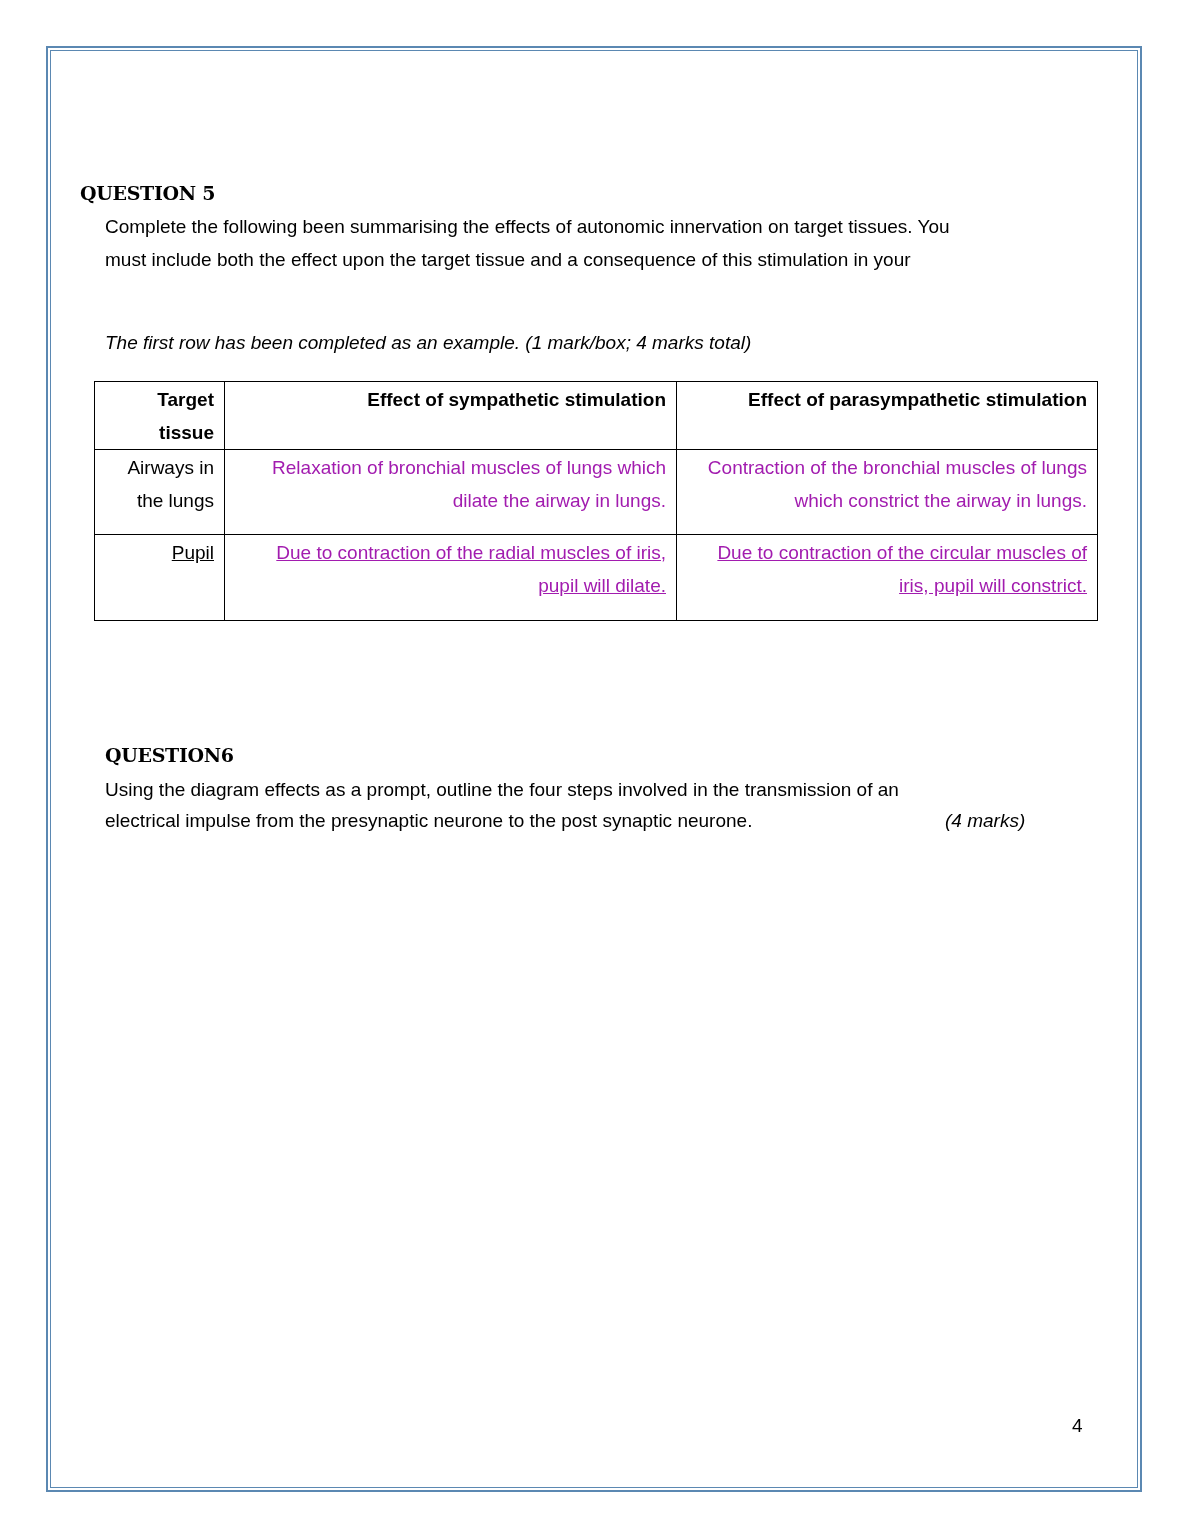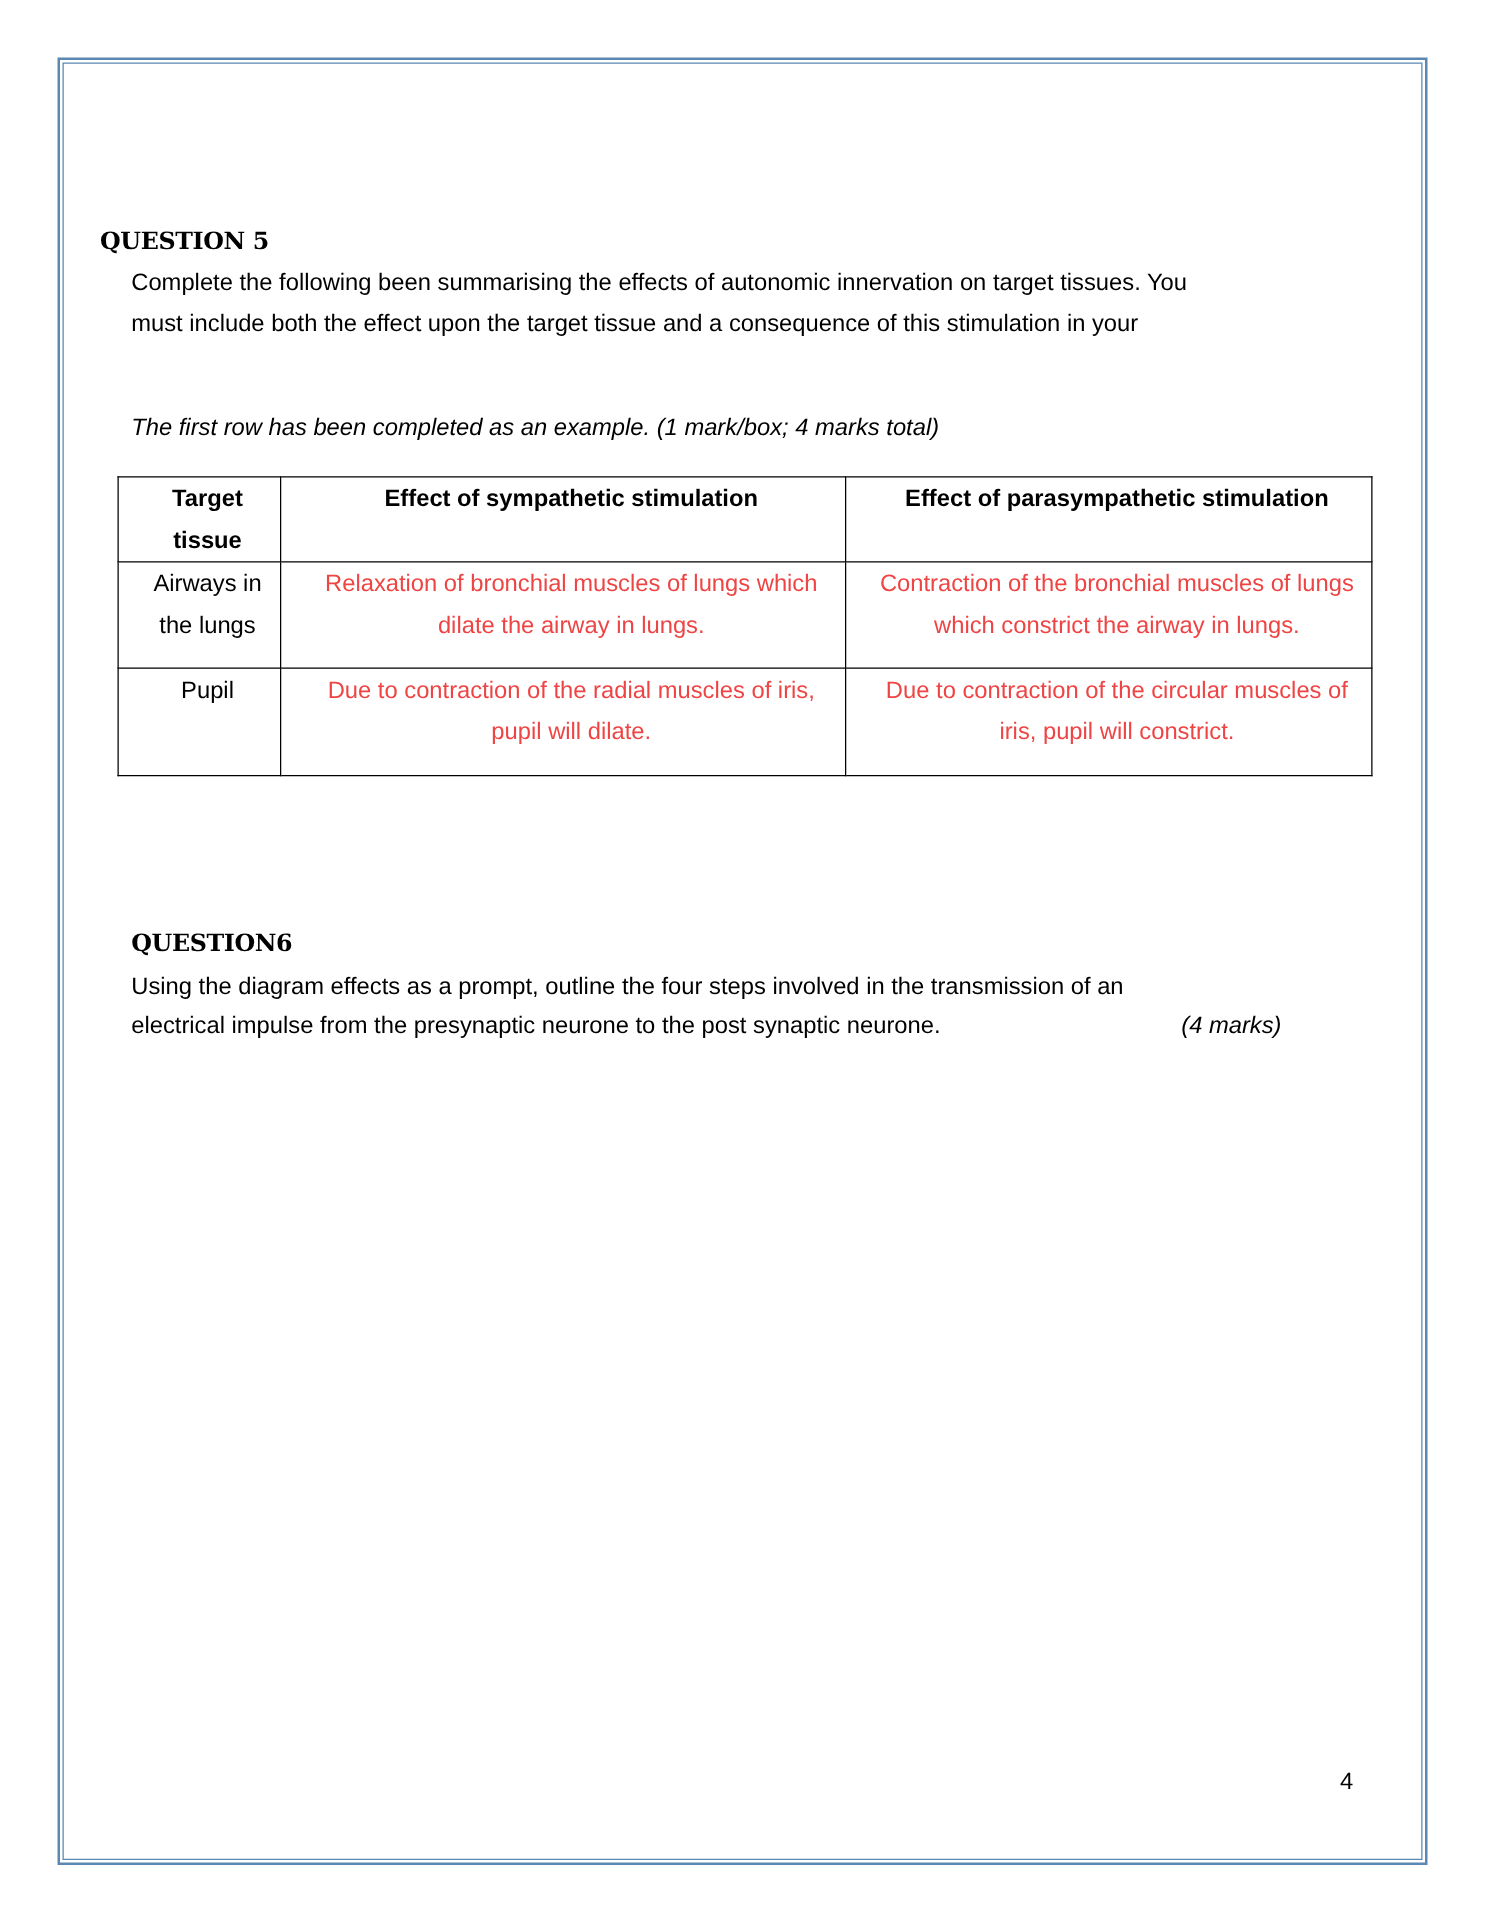--- a/index.html
+++ b/index.html
@@ -3,28 +3,28 @@
 <meta charset="utf-8">
 <style>
   html, body { margin: 0; padding: 0; background: #ffffff; }
   body { width: 1190px; height: 1540px; position: relative; font-family: "Liberation Sans", sans-serif; color: #000; }
   .page-border-outer { position: absolute; left: 46px; top: 46px; width: 1096px; height: 1446px; border: 2px solid #5b88b2; box-sizing: border-box; }
   .page-border-inner { position: absolute; left: 50px; top: 50px; width: 1088px; height: 1438px; border: 1px solid #5b88b2; box-sizing: border-box; }
   .q-heading { position: absolute; font-family: "DejaVu Serif", serif; font-weight: bold; font-size: 19px; letter-spacing: -0.3px; }
   .para { position: absolute; left: 105px; font-size: 19px; line-height: 33px; width: 990px; }
   .italic { font-style: italic; }
   table.q5 { position: absolute; left: 94px; top: 381px; width: 1004px; border-collapse: collapse; font-size: 19px; line-height: 33px; }
-  table.q5 td, table.q5 th { border: 1px solid #000; vertical-align: top; text-align: center; padding: 1px 10px 0 23px; }
+  table.q5 td, table.q5 th { border: 1px solid #000; vertical-align: top; text-align: right; padding: 1px 10px 0 23px; }
   table.q5 th { font-weight: bold; height: 52px; box-sizing: border-box; }
   .col1 { width: 130px; }
   .col2 { width: 452px; }
-  .answer { color: #ef4444; }
+  .answer { color: #a21caf; }
   .r1 td { height: 117px; box-sizing: border-box; }
   .r2 td { height: 85px; box-sizing: border-box; }
-  .r3 td { height: 86px; box-sizing: border-box; }
+  .r3 td { height: 86px; box-sizing: border-box; text-decoration: underline; }
   .marks { position: absolute; left: 945px; font-style: italic; }
   .page-num { position: absolute; left: 1072px; top: 1415px; font-size: 19px; }
 </style>
 </head>
 <body>
 
 <div class="page-border-outer"></div>
 <div class="page-border-inner"></div>
 
 <div class="q-heading" style="left:80px; top:182px;">QUESTION 5</div>

